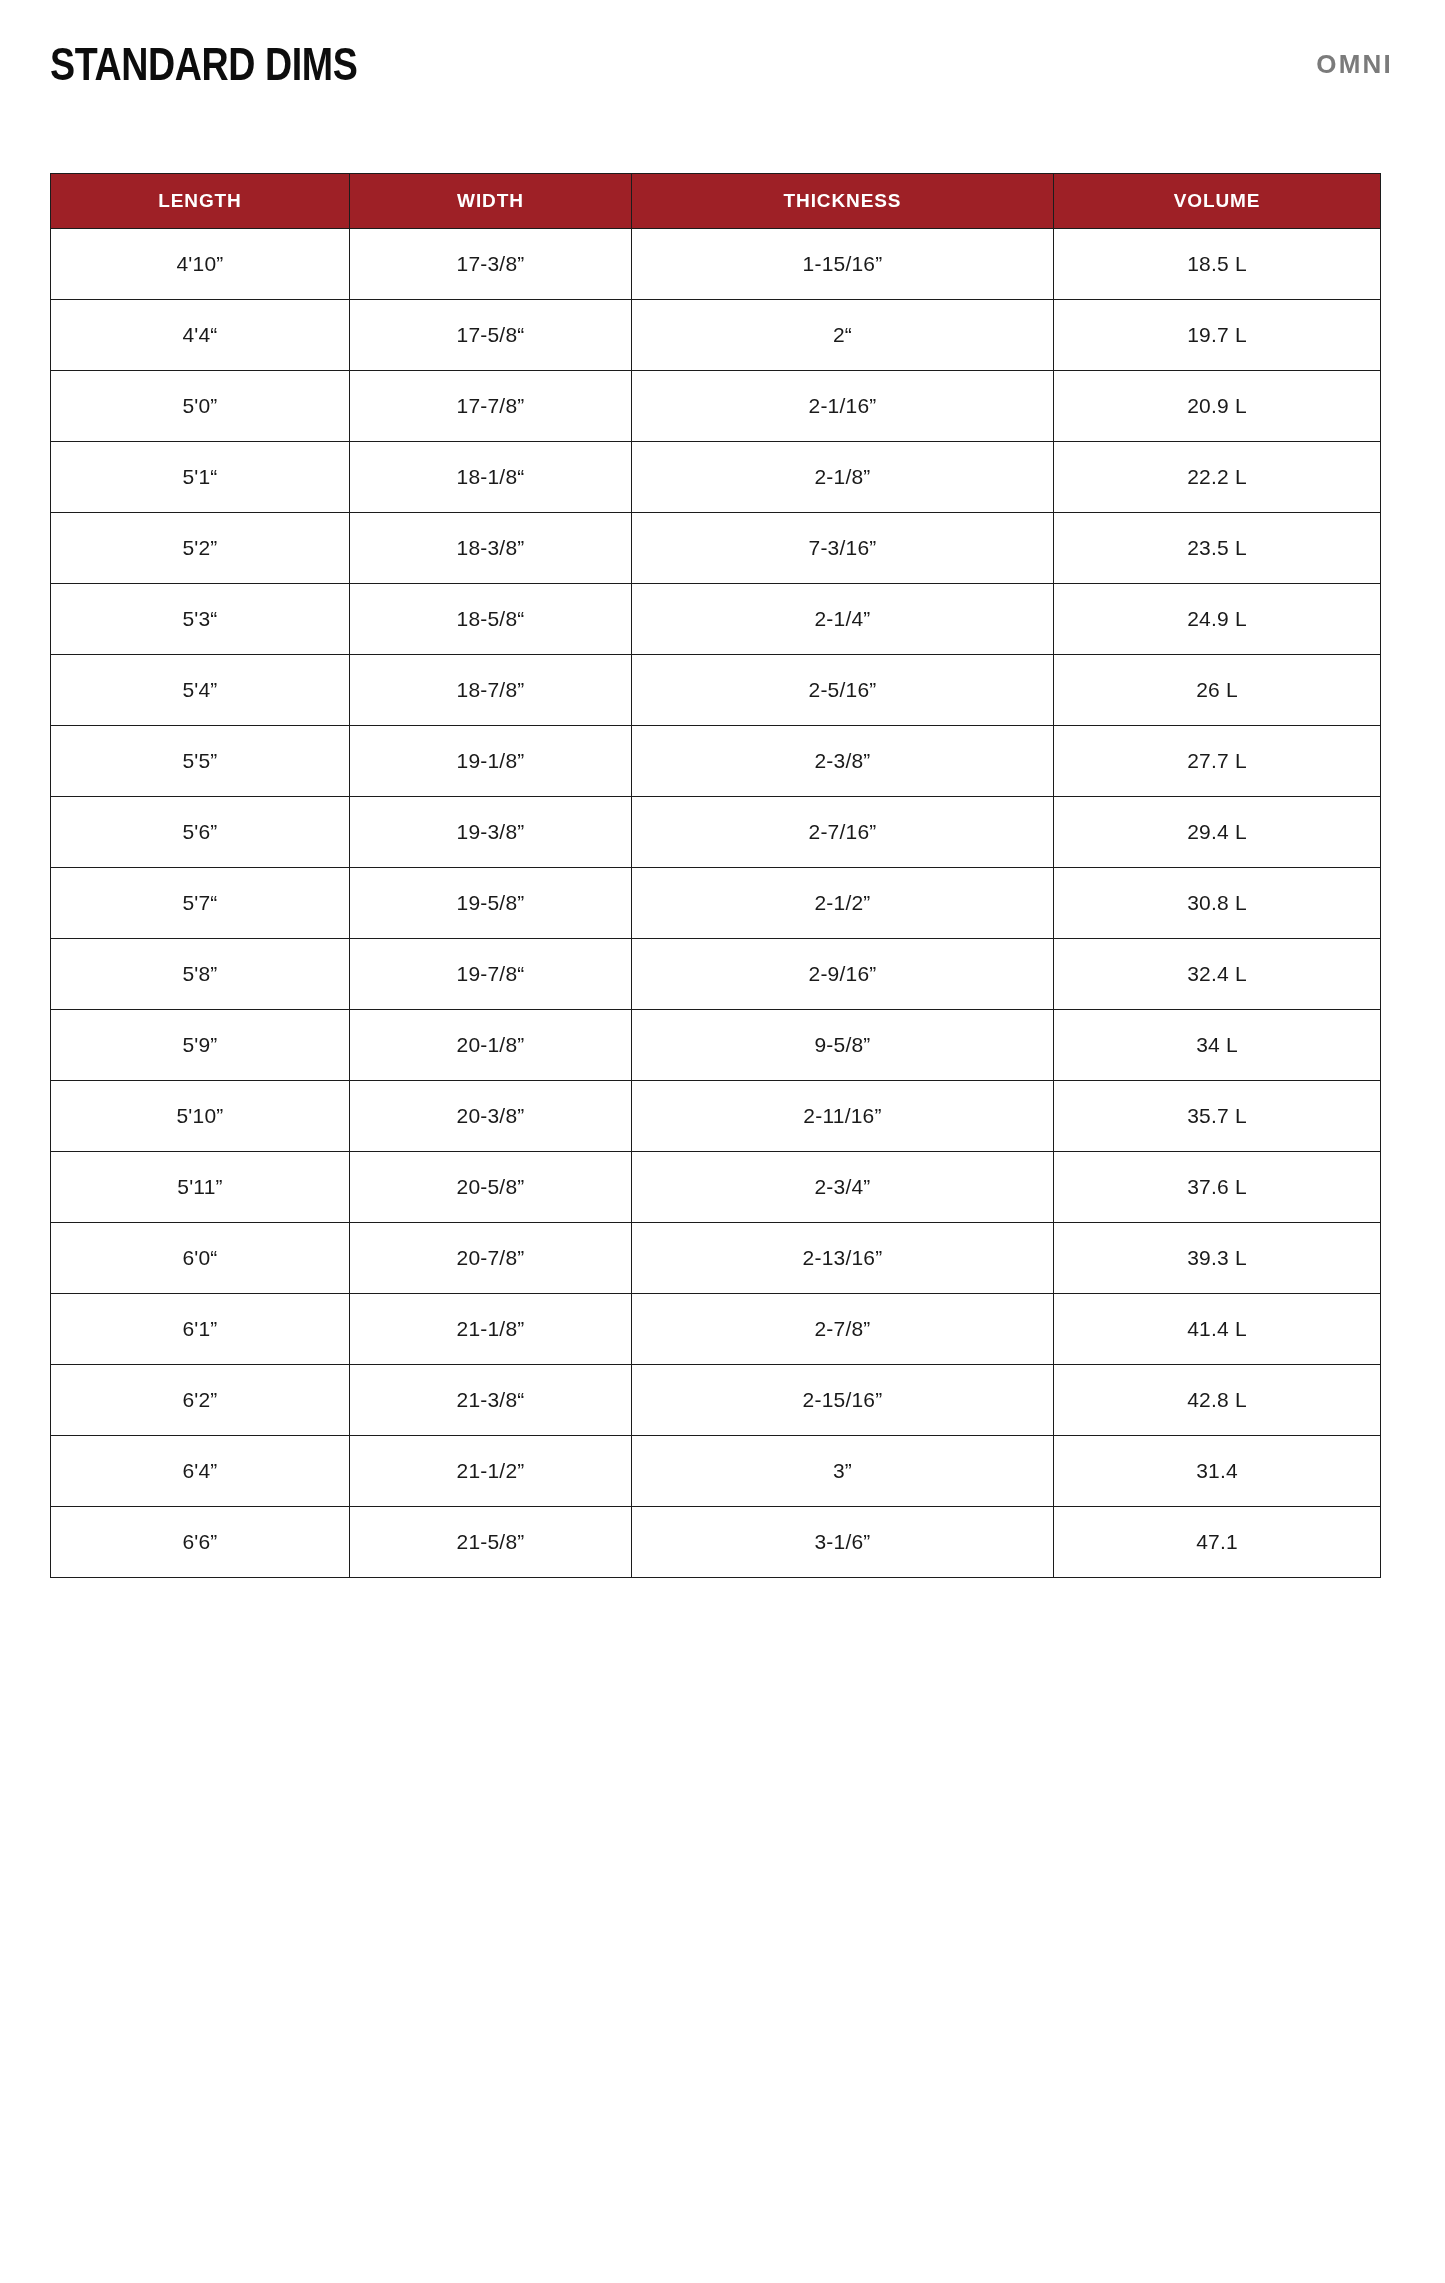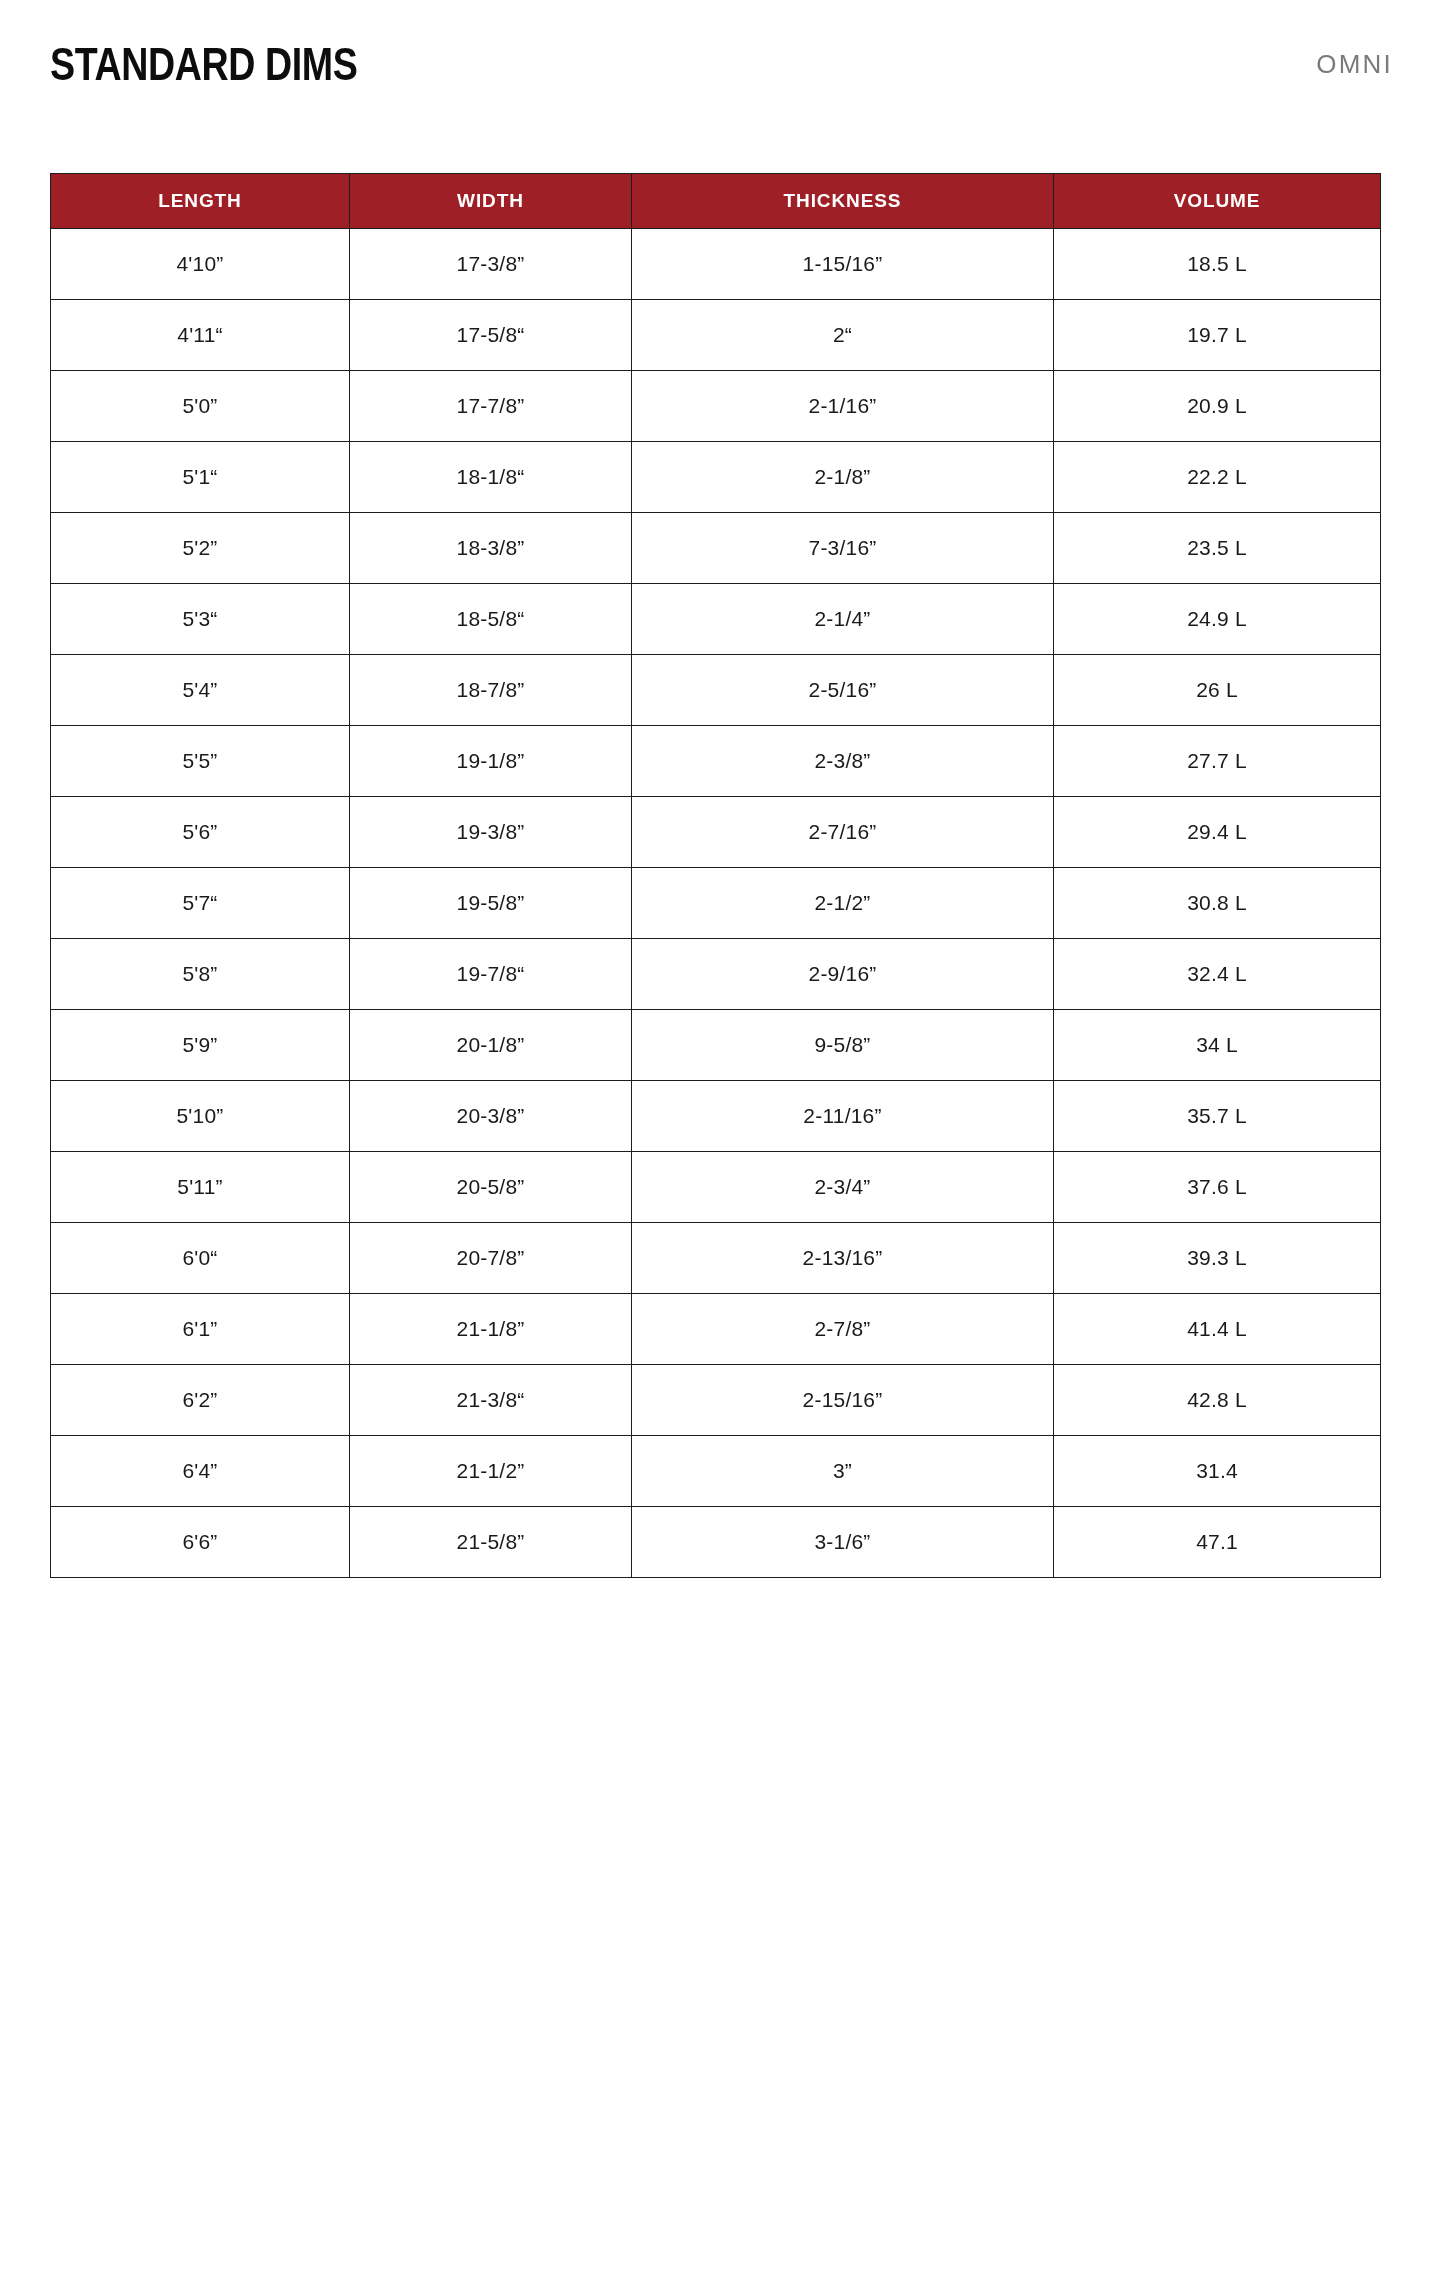--- a/index.html
+++ b/index.html
@@ -48,21 +48,21 @@
     color: #0d0d0d;
     transform: scaleX(0.80);
     transform-origin: left center;
     white-space: nowrap;
     margin: 0;
     padding-top: 6px;
   }
 
   .brand-mark {
     font-family: "Liberation Sans", sans-serif;
-    font-weight: 400;
+    font-weight: 700;
     font-size: 26px;
     letter-spacing: 2.2px;
     color: #7b7b7b;
     white-space: nowrap;
     padding-top: 8px;
   }
 
   
   .table-wrap {
     position: absolute;
@@ -137,21 +137,21 @@
         </tr>
       </thead>
       <tbody id="dims-body">
           <tr>
             <td>4'10”</td>
             <td>17-3/8”</td>
             <td>1-15/16”</td>
             <td>18.5 L</td>
           </tr>
           <tr>
-            <td>4'11“</td>
+            <td>4'4“</td>
             <td>17-5/8“</td>
             <td>2“</td>
             <td>19.7 L</td>
           </tr>
           <tr>
             <td>5'0”</td>
             <td>17-7/8”</td>
             <td>2-1/16”</td>
             <td>20.9 L</td>
           </tr>

